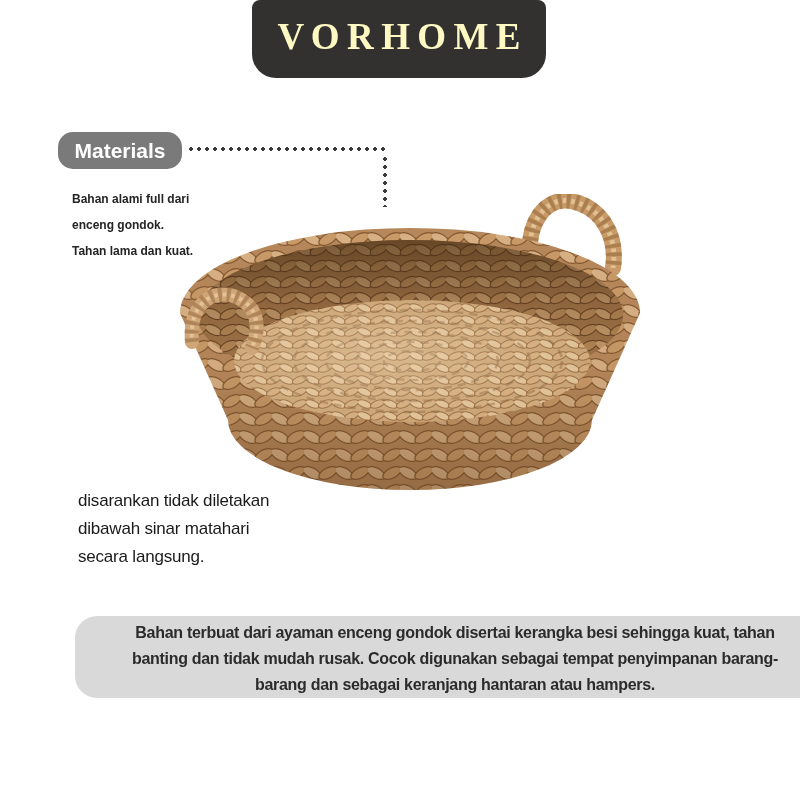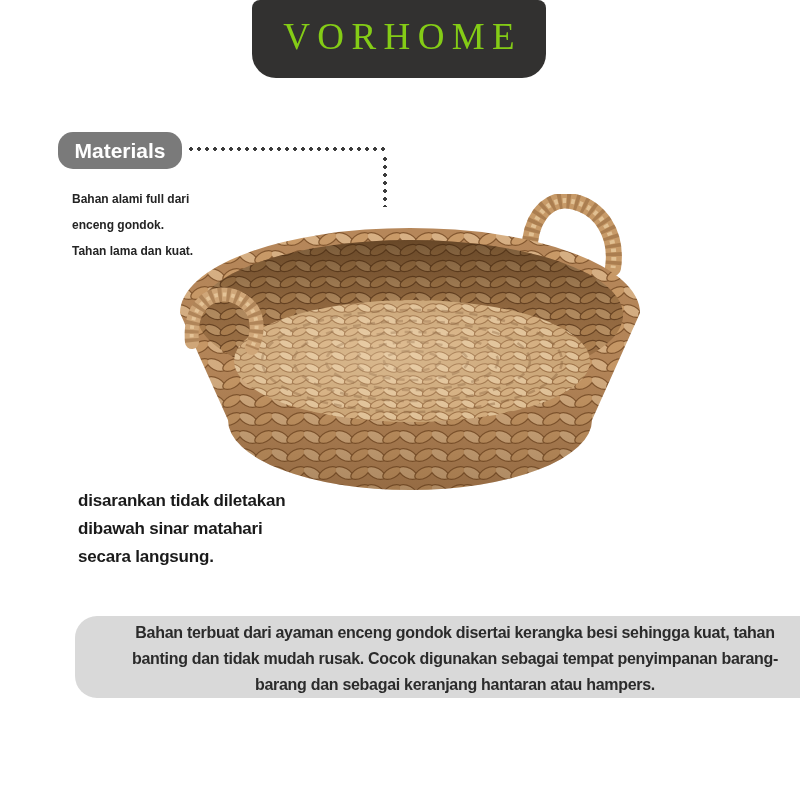--- a/index.html
+++ b/index.html
@@ -7,22 +7,22 @@
     width:800px;height:800px;position:relative;background:#ffffff;overflow:hidden;
     font-family:"Liberation Sans","DejaVu Sans",sans-serif;
   }
   
   .header-banner{
     position:absolute;left:252px;top:0;width:294px;height:78px;
     background:#323130;border-radius:8px 8px 24px 24px;
     display:flex;align-items:center;justify-content:center;
   }
   .brand{
-    color:#84cc16;font-family:"Liberation Serif","DejaVu Serif",serif;
-    font-size:37px;font-weight:400;letter-spacing:0.2em;padding-left:0.2em;
+    color:#fef9c3;font-family:"Liberation Serif","DejaVu Serif",serif;
+    font-size:37px;font-weight:700;letter-spacing:0.2em;padding-left:0.2em;
     margin-top:-6px;
   }
   
   .materials-badge{
     position:absolute;left:58px;top:132px;width:124px;height:37px;
     background:#7a7a7a;border-radius:15px;
     display:flex;align-items:center;justify-content:center;
     color:#ffffff;font-size:21px;font-weight:700;
   }
   
@@ -37,21 +37,21 @@
     background-size:6px 8px;background-repeat:repeat-y;
   }
   
   .preline{white-space:pre-line;}
   .materials-note{
     position:absolute;left:72px;top:186px;
     font-size:12px;line-height:26px;color:#242424;font-weight:700;
   }
   .care-note{
     position:absolute;left:78px;top:487px;
-    font-size:17px;line-height:28px;color:#1a1a1a;font-weight:700;
+    font-size:17px;line-height:28px;color:#1a1a1a;font-weight:400;
     letter-spacing:-0.2px;
   }
   .description-box{
     position:absolute;left:75px;top:616px;width:760px;height:82px;
     background:#d9d9d9;border-radius:22px;
     display:flex;align-items:flex-end;justify-content:center;
   }
   .description-text{
     text-align:center;font-size:16px;line-height:26px;font-weight:600;
     color:#2b2b2b;letter-spacing:-0.3px;

